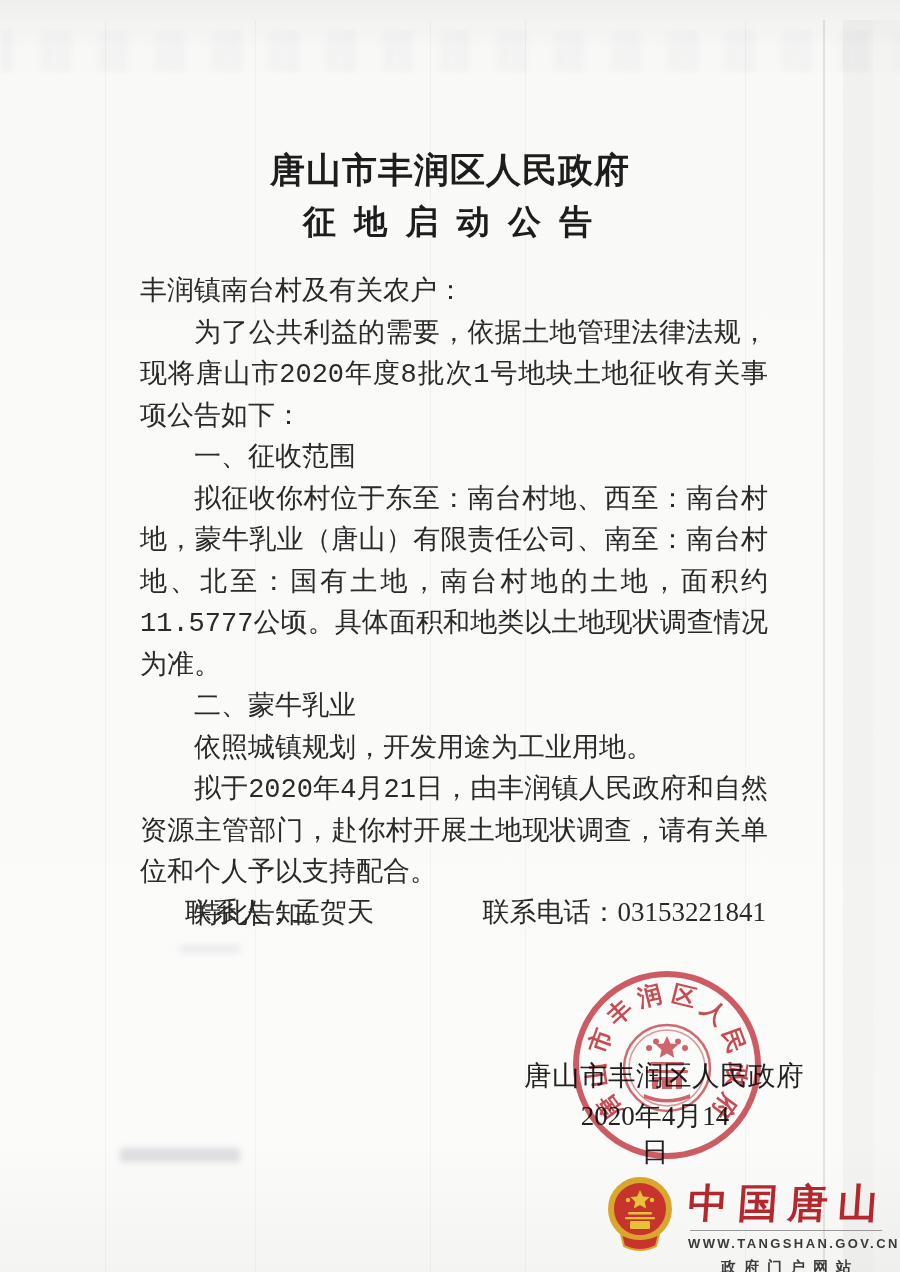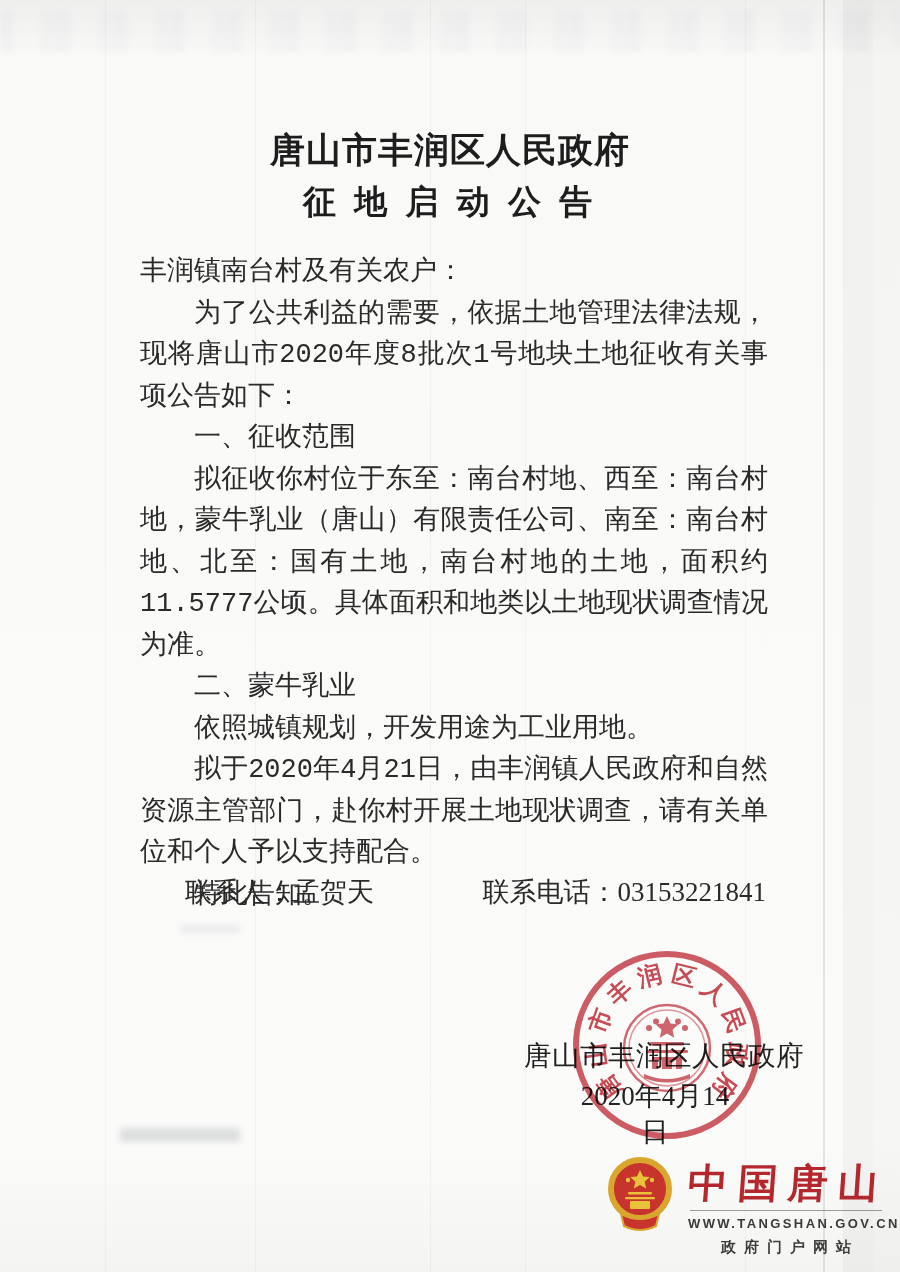--- a/index.html
+++ b/index.html
@@ -2,21 +2,21 @@
 <html><head>
 <meta charset="utf-8">
 <style>
   html,body{margin:0;padding:0;}
   body{
     width:900px;height:1272px;position:relative;overflow:hidden;
     background:linear-gradient(180deg,#eff0ee 0%,#f9f9f7 4%,#fbfbfa 90%,#f4f4f2 100%);
     font-family:"Liberation Serif","DejaVu Serif",serif;
     color:#262626;
   }
-  .page{position:absolute;inset:0;}
+  .page{position:absolute;inset:0;margin-top:20px;}
   
   .vstreak{position:absolute;top:0;bottom:0;pointer-events:none;}
   .smudge{position:absolute;pointer-events:none;filter:blur(3px);}
   .topnoise{
     position:absolute;left:0;top:10px;width:900px;height:42px;pointer-events:none;
     background:repeating-linear-gradient(90deg,rgba(130,140,160,0.10) 0 14px,rgba(130,140,160,0.02) 14px 40px,rgba(130,140,160,0.08) 40px 57px);
     filter:blur(2px);opacity:.55;
   }
   .rightband{position:absolute;top:0;bottom:0;pointer-events:none;}
 

